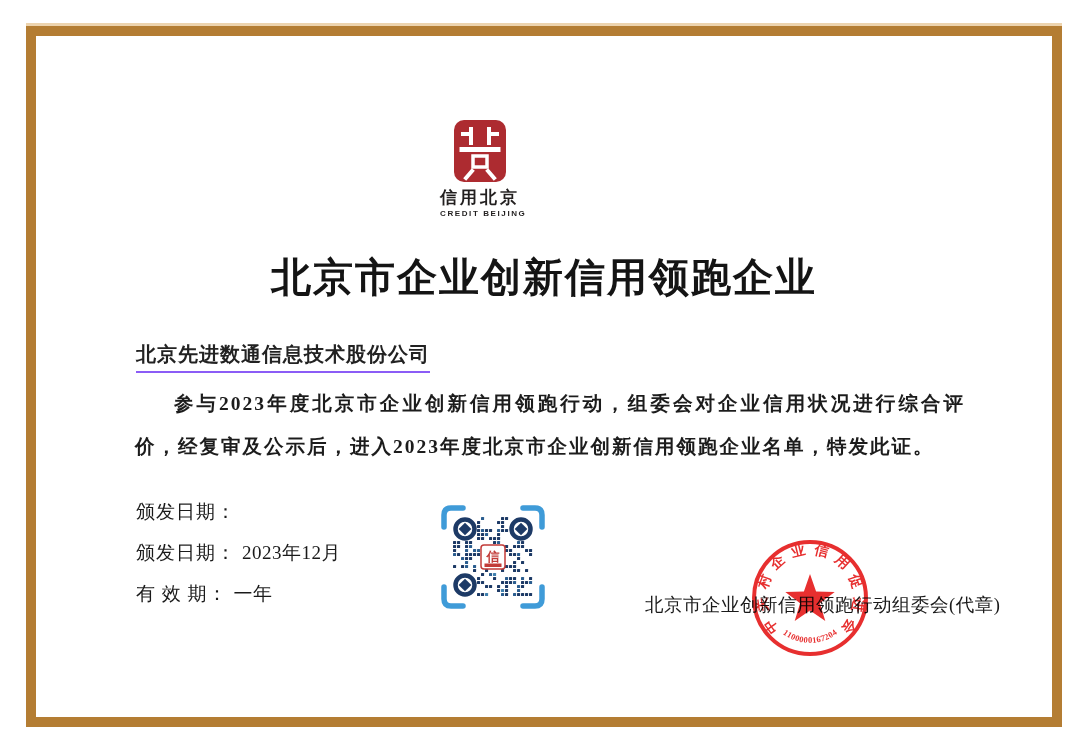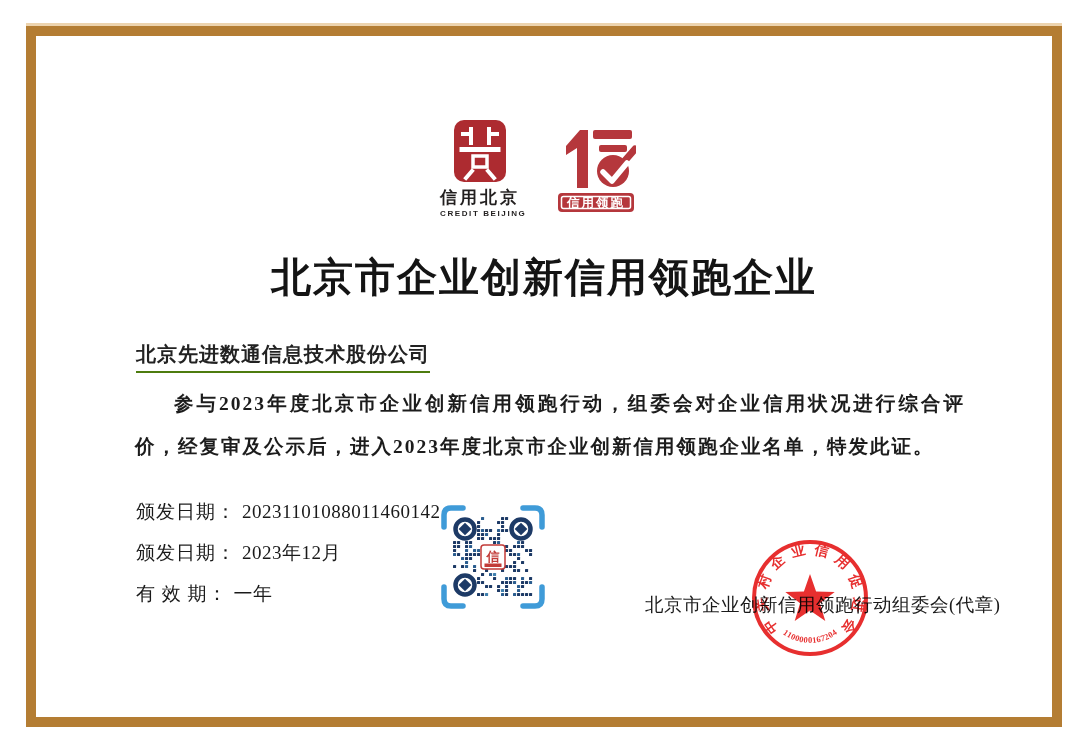--- a/index.html
+++ b/index.html
@@ -13,21 +13,21 @@
                font-size:17px;letter-spacing:3px;color:#221f1f;white-space:nowrap;}
   .logo-cb .en{font-family:"Liberation Sans",sans-serif;font-weight:bold;font-size:8px;
                letter-spacing:1.6px;color:#221f1f;white-space:nowrap;}
   .logo-xy{position:absolute;left:556px;top:122px;}
   
   .title{position:absolute;left:0;right:0;top:250px;text-align:center;
          font-family:"Liberation Sans",sans-serif;font-weight:900;font-size:40px;
          letter-spacing:2px;color:#141414;}
   
   .company{position:absolute;left:136px;top:341px;font-size:20px;font-weight:bold;
-           letter-spacing:1px;border-bottom:2px solid #4d7c0f;padding-bottom:3px;color:#222;}
+           letter-spacing:1px;border-bottom:2px solid #8b5cf6;padding-bottom:3px;color:#222;}
   .body-text{position:absolute;left:135px;top:382px;width:830px;font-size:19.5px;
              line-height:43px;text-indent:2em;text-align:justify;letter-spacing:2px;color:#1c1c1c;font-weight:bold;}
   
   .fields{position:absolute;left:136px;top:499px;}
   .field-row{display:flex;align-items:baseline;height:41px;font-size:19px;}
   .field-label{letter-spacing:1px;margin-right:6px;white-space:nowrap;}
   .field-value{letter-spacing:.5px;white-space:nowrap;}
   
   .qr{position:absolute;left:441px;top:505px;width:104px;height:104px;}
   
@@ -54,46 +54,30 @@
         <path d="M8,29.5 H44" stroke-width="5"></path>
         <rect x="19" y="36" width="14" height="11" stroke-width="3.5"></rect>
         <path d="M18,51 L12,58"></path>
           <path d="M34,51 L40,58"></path>
       </g>
     </svg>
     <div class="cn">信用北京</div>
     <div class="en">CREDIT BEIJING</div>
   </div>
 
-  <div class="logo-xy">
-    <svg width="80" height="92" viewBox="0 0 80 92">
-      <g fill="#b5373c">
-        <path d="M24,8 L32,8 L32,66 L21,66 L21,26 L10,33 L10,24 Z"></path>
-        <rect x="37" y="8" width="39" height="9" rx="2"></rect>
-        <rect x="43" y="23" width="28" height="7" rx="2"></rect>
-        <circle cx="57" cy="49" r="16"></circle>
-      </g>
-      <path d="M66,42 L79,27" stroke="#b5373c" stroke-width="7" stroke-linecap="round" fill="none"></path>
-      <path d="M47,50 L56,59 L71,41" stroke="#ffffff" stroke-width="5.5" fill="none" stroke-linecap="round" stroke-linejoin="round"></path>
-      <rect x="2" y="71" width="76" height="19" rx="4" fill="#b5373c"></rect>
-      <rect x="5.5" y="74.5" width="69" height="12" rx="2" fill="none" stroke="#ffffff" stroke-width="1.5"></rect>
-      <text x="40" y="85" text-anchor="middle" font-size="12.5" font-weight="bold" fill="#ffffff" letter-spacing="2">信用领跑</text>
-    </svg>
-  </div>
 
   <div class="title">北京市企业创新信用领跑企业</div>
 
   <div class="company">北京先进数通信息技术股份公司</div>
 
   <div class="body-text">参与2023年度北京市企业创新信用领跑行动，组委会对企业信用状况进行综合评价，经复审及公示后，进入2023年度北京市企业创新信用领跑企业名单，特发此证。</div>
 
   <div class="fields">
     <div class="field-row">
       <span class="field-label">颁发日期：</span>
-      <span class="field-value">20231101088011460142</span>
     </div>
     <div class="field-row">
       <span class="field-label">颁发日期：</span>
       <span class="field-value">2023年12月</span>
     </div>
     <div class="field-row">
       <span class="field-label">有 效 期：</span>
       <span class="field-value">一年</span>
     </div>
   </div>

